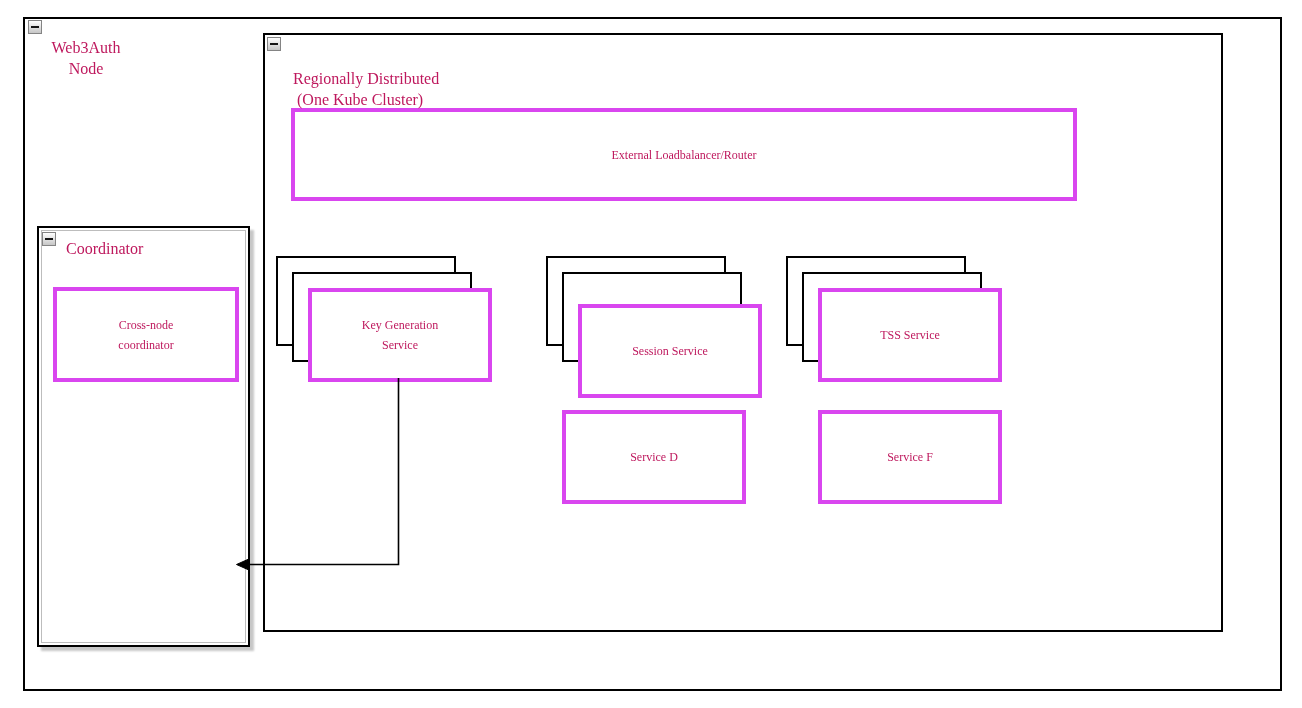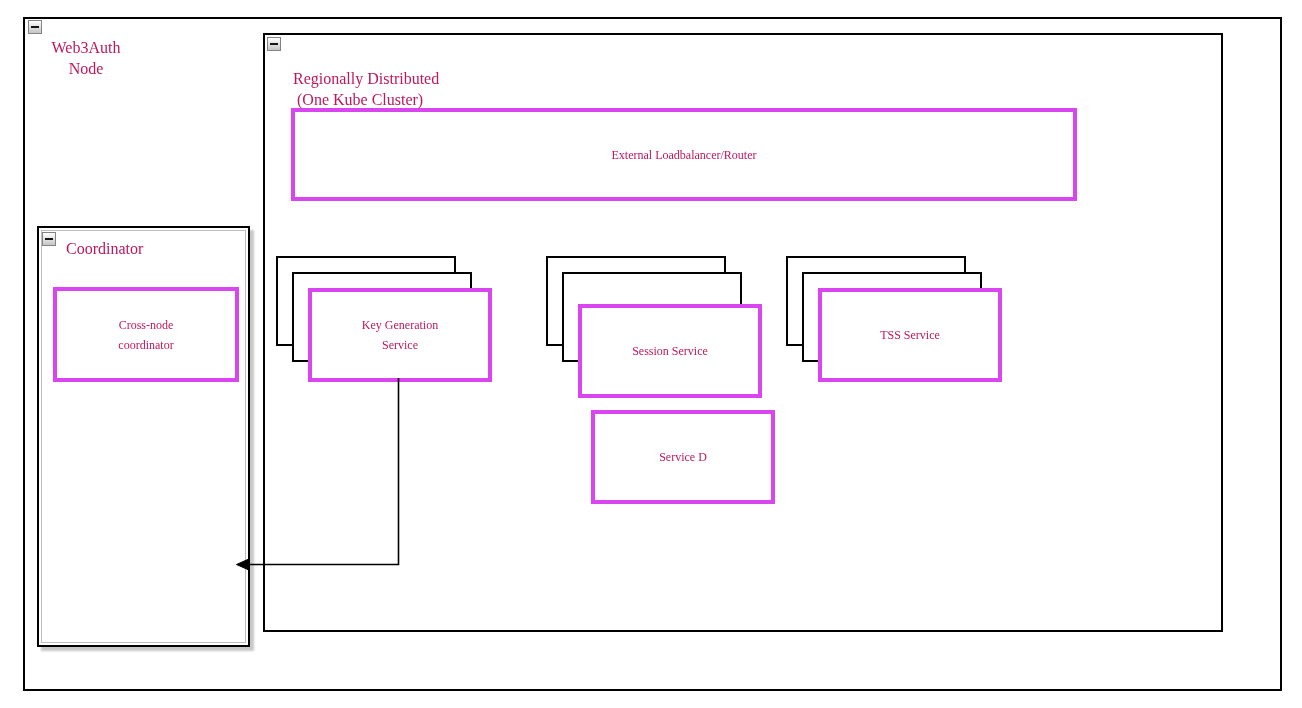--- a/index.html
+++ b/index.html
@@ -96,21 +96,22 @@
 Service</div>
 
   <div class="stack-plain" style="left:546px; top:256px; width:176px; height:86px;"></div>
   <div class="stack-plain" style="left:562px; top:272px; width:176px; height:86px;"></div>
   <div class="box" style="left:578px; top:304px; width:176px; height:86px;">Session Service</div>
 
   <div class="stack-plain" style="left:786px; top:256px; width:176px; height:86px;"></div>
   <div class="stack-plain" style="left:802px; top:272px; width:176px; height:86px;"></div>
   <div class="box" style="left:818px; top:288px; width:176px; height:86px;text-align:right;">TSS Service</div>
 
-  <div class="box" style="left:591px; top:410px; width:176px; height:86px;">Service D</div>
+  <div class="box" style="left:562px; top:410px; width:176px; height:86px;">Service D</div>
+  <div class="box" style="left:818px; top:410px; width:176px; height:86px;">Service F</div>
 
   <div class="container" id="coordinator-container" style="left:37px; top:226px; width:209px; height:417px;">
     <div class="inner-outline"></div>
   </div>
   <div class="collapse-btn" style="left:42px; top:232px;">
     <span class="bar"></span>
   </div>
   <div class="container-label" style="left:66px; top:238px;">Coordinator</div>
 
   <div class="box" style="left:53px; top:287px; width:178px; height:87px;">Cross-node

